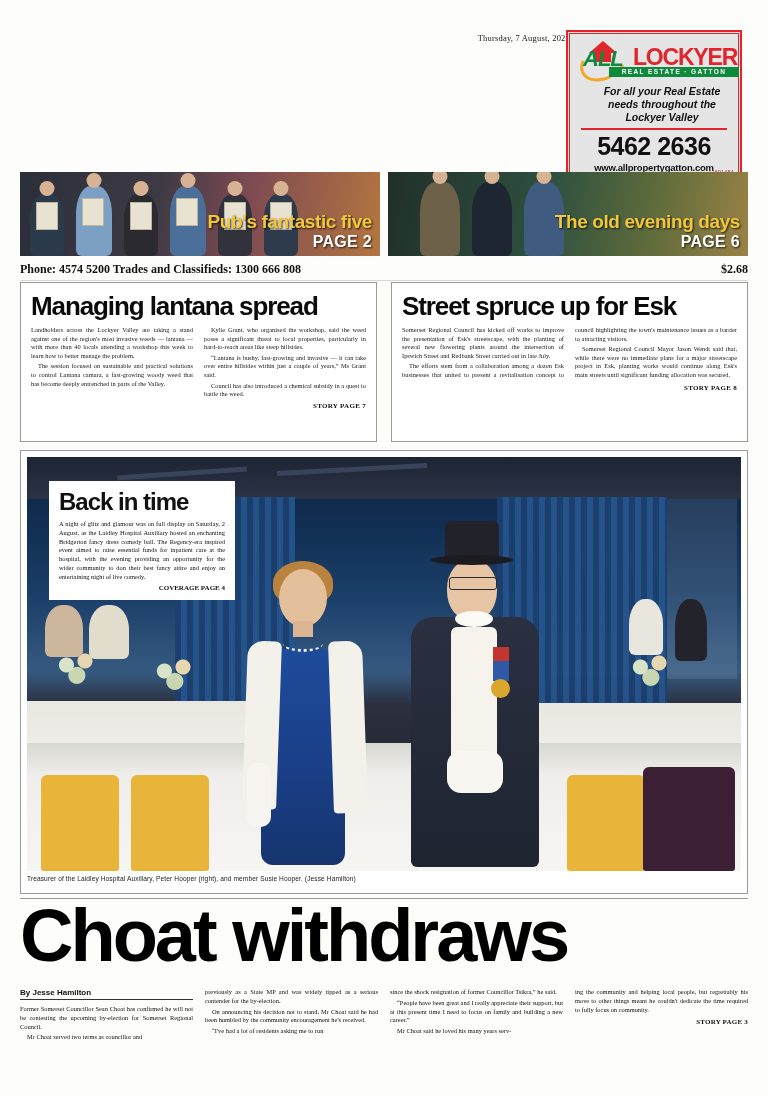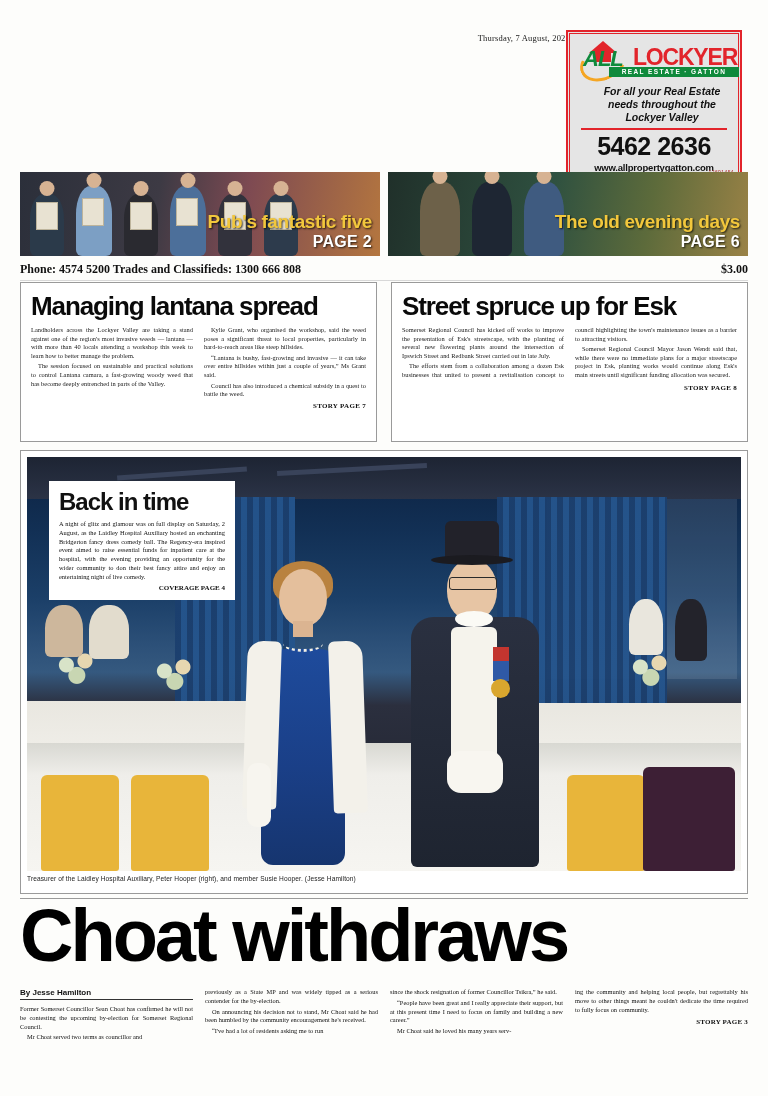--- a/index.html
+++ b/index.html
@@ -325,21 +325,21 @@
         </span>
       <div class="teaser-text">
         <div class="teaser-title">The old evening days</div>
         <div class="teaser-page">PAGE 6</div>
       </div>
     </div>
   </div>
 
   <div class="contactbar">
     <span>Phone: 4574 5200   Trades and Classifieds: 1300 666 808</span>
-    <span>$3.00</span>
+    <span>$2.68</span>
   </div>
 
   <div class="topstories">
 
     <div class="story">
       <h2>Managing lantana spread</h2>
       <div class="cols2">
         <p>Landholders across the Lockyer Valley are taking a stand against one of the region's most invasive weeds — lantana — with more than 40 locals attending a workshop this week to learn how to better manage the problem.</p>
         <p class="indent">The session focused on sustainable and practical solutions to control Lantana camara, a fast-growing woody weed that has become deeply entrenched in parts of the Valley.</p>
         <p class="indent">Kylie Grant, who organised the workshop, said the weed poses a significant threat to local properties, particularly in hard-to-reach areas like steep hillsides.</p>

